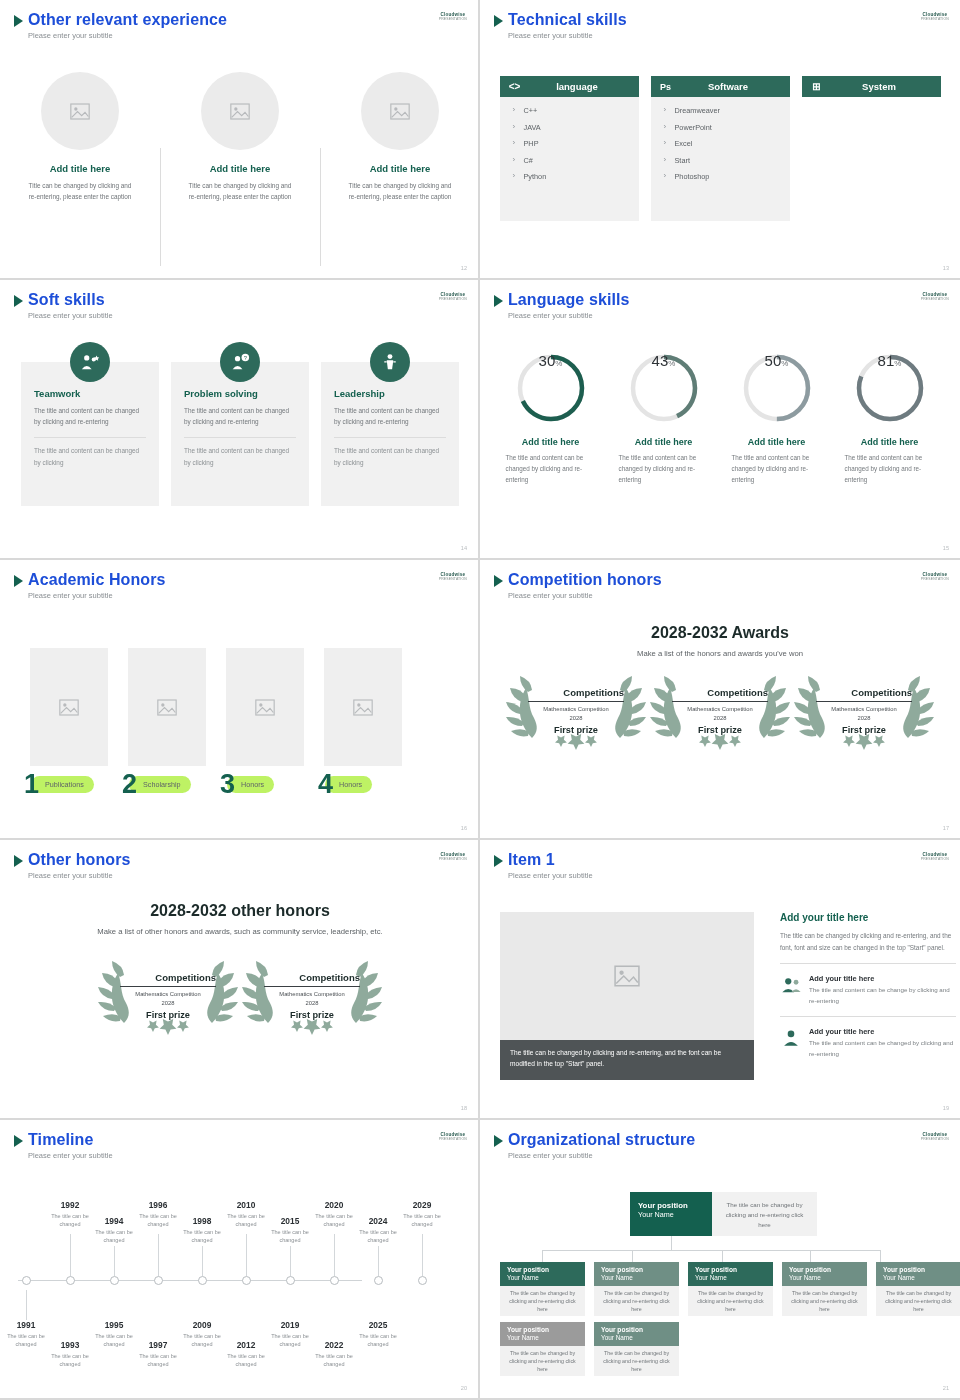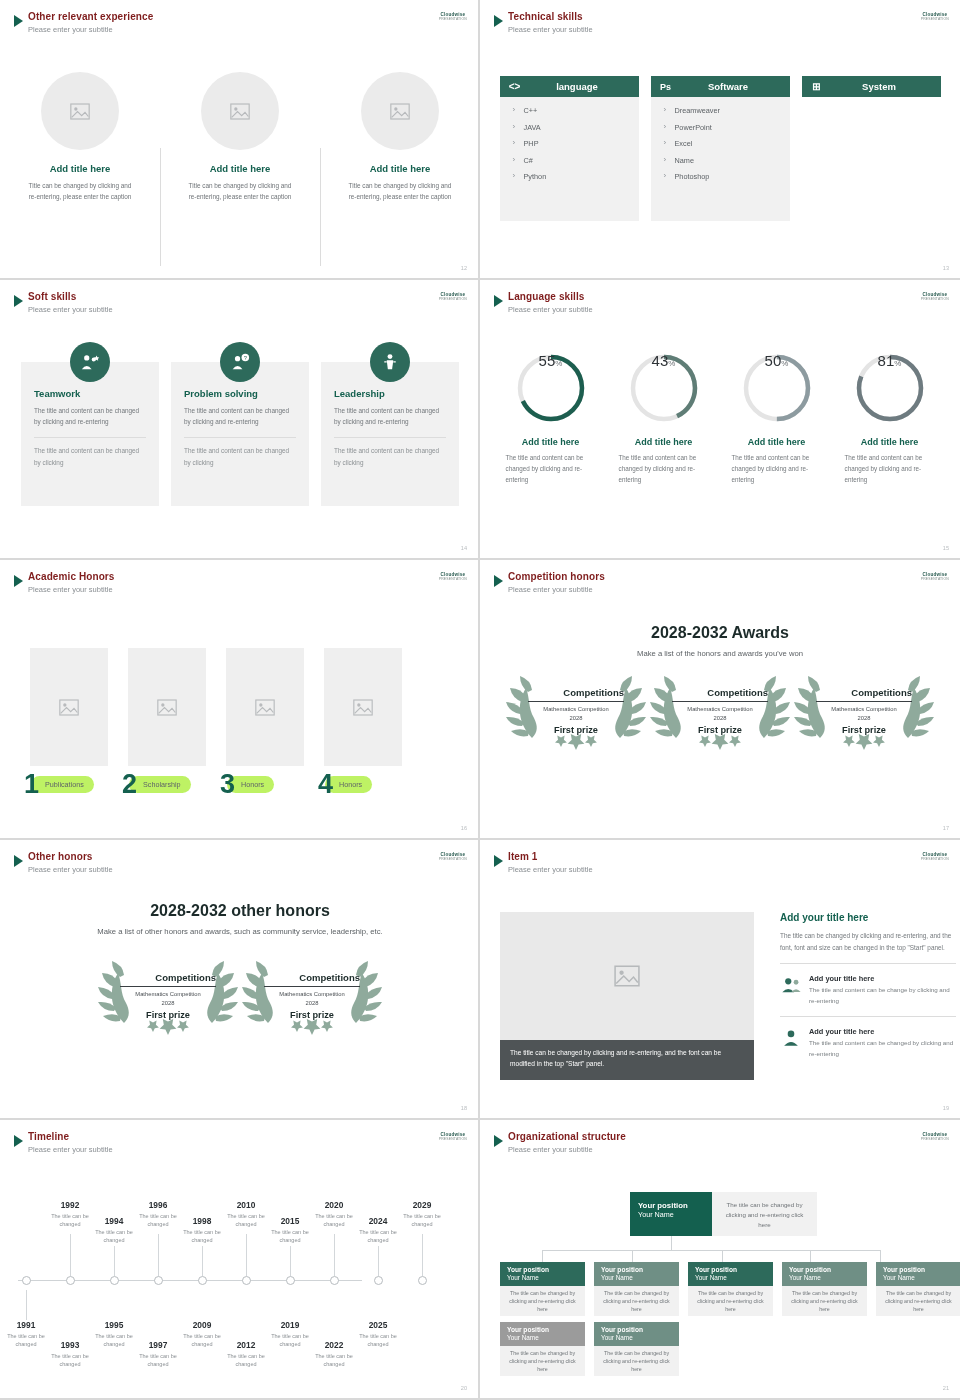--- a/index.html
+++ b/index.html
@@ -26,21 +26,21 @@
 
   
   .hdr { position:absolute; left:14px; top:11px; display:flex; align-items:flex-start; }
   .tri {
     width:0;height:0;
     border-left:9px solid #14604f;
     border-top:6px solid transparent;
     border-bottom:6px solid transparent;
     margin-top:4px; margin-right:5px;
   }
-  .htxt .t1 { font-size:10px; font-weight:bold; color:#7f1d1d; line-height:1.15; letter-spacing:.1px;}
+  .htxt .t1 { font-size:16px; font-weight:bold; color:#1d4ed8; line-height:1.15; letter-spacing:.1px;}
   .htxt .t2 { font-size:7.5px; color:#8a8f93; margin-top:2px; }
   .logo { position:absolute; right:11px; top:12px; text-align:center; }
   .logo .lg1 { font-size:4.6px; color:#2d5f54; letter-spacing:.2px; font-weight:bold;}
   .logo .lg2 { font-size:3.4px; color:#7c8a86; letter-spacing:.2px;}
   .pno { position:absolute; right:11px; bottom:7px; font-size:5.6px; color:#b9bdc0; }
 
   
   .ph-circle {
     border-radius:50%;
     background:#ebebeb;
@@ -245,21 +245,21 @@
       </div>
       <div class="s2-card">
         <div class="s2-head" style="background:#2d6a5b">
           <span class="ic" style="font-weight:bold;font-size:9px">Ps</span>
           <span class="lb">Software</span>
         </div>
         <ul class="s2-body">
           <li>Dreamweaver</li>
           <li>PowerPoint</li>
           <li>Excel</li>
-          <li>Name</li>
+          <li>Start</li>
           <li>Photoshop</li>
         </ul>
       </div>
       <div class="s2-card">
         <div class="s2-head" style="background:#2d6a5b">
           <span class="ic">⊞</span>
           <span class="lb">System</span>
         </div>
       </div>
     </div>
@@ -339,21 +339,21 @@
     </div>
 
     <div class="s4-wrap">
       <div class="s4-col">
         <div class="s4-ring">
           <svg width="72" height="72" viewBox="0 0 72 72">
             <circle cx="36" cy="36" r="31" fill="none" stroke="#e4e4e4" stroke-width="4.5"></circle>
             <circle class="arc" cx="36" cy="36" r="31" fill="none" stroke="#1d5e4f" stroke-width="4.5" stroke-linecap="butt" stroke-dasharray="132.44954627534568 194.77874452256717"></circle>
           </svg>
           <div class="s4-pct">
-            <b>55</b>
+            <b>30</b>
             <i>%</i>
           </div>
         </div>
         <div class="s4-t">Add title here</div>
         <div class="s4-d">The title and content can be changed by clicking and re-entering</div>
       </div>
       <div class="s4-col">
         <div class="s4-ring">
           <svg width="72" height="72" viewBox="0 0 72 72">
             <circle cx="36" cy="36" r="31" fill="none" stroke="#e4e4e4" stroke-width="4.5"></circle>

